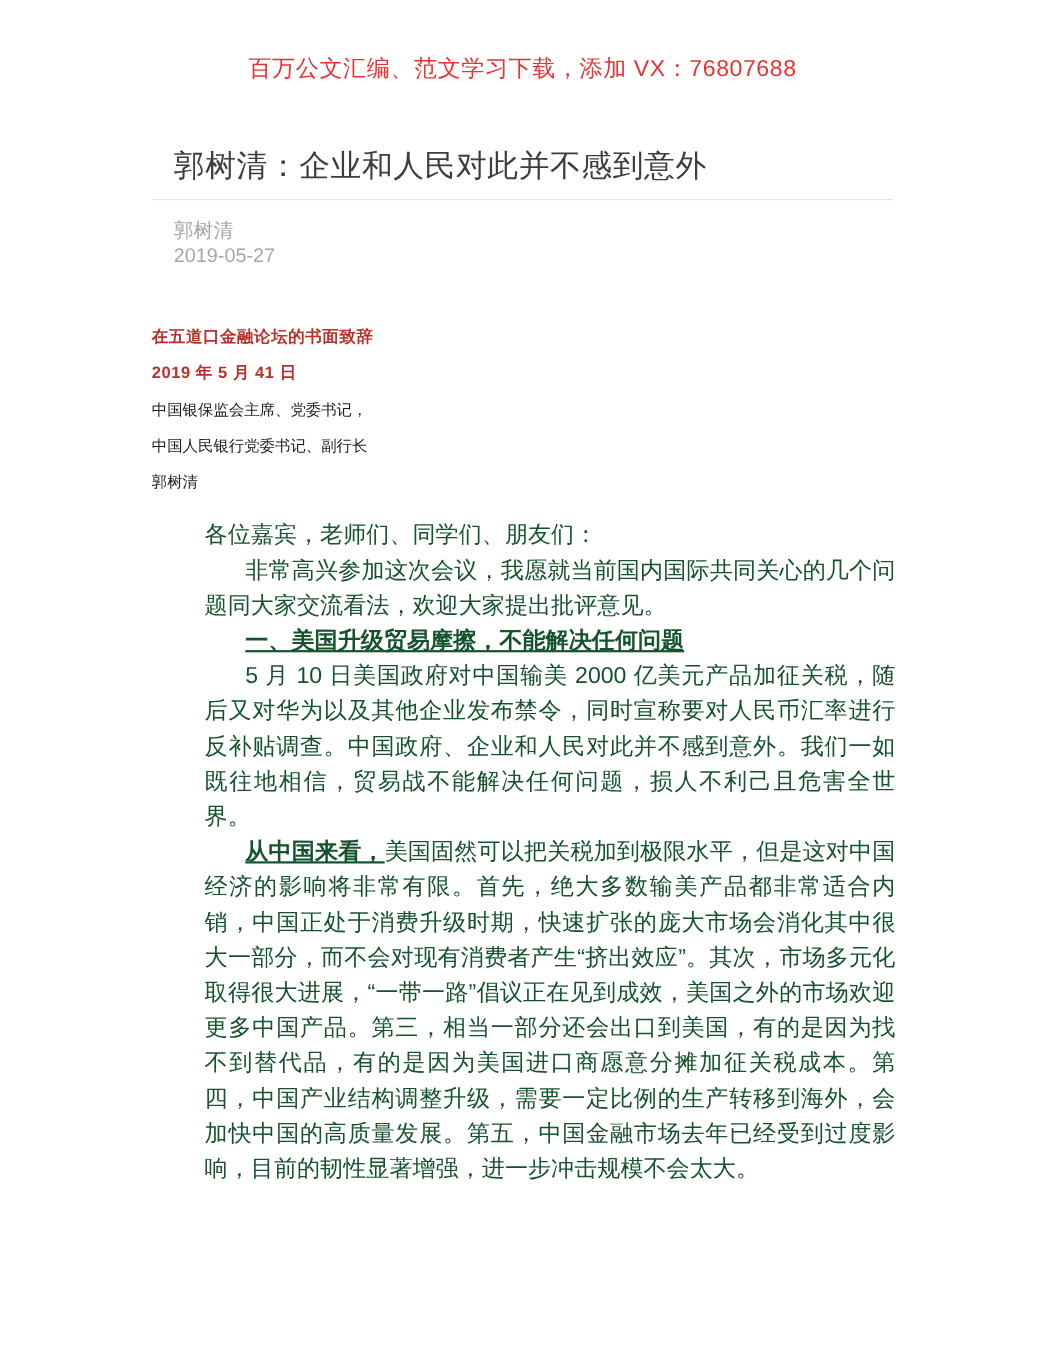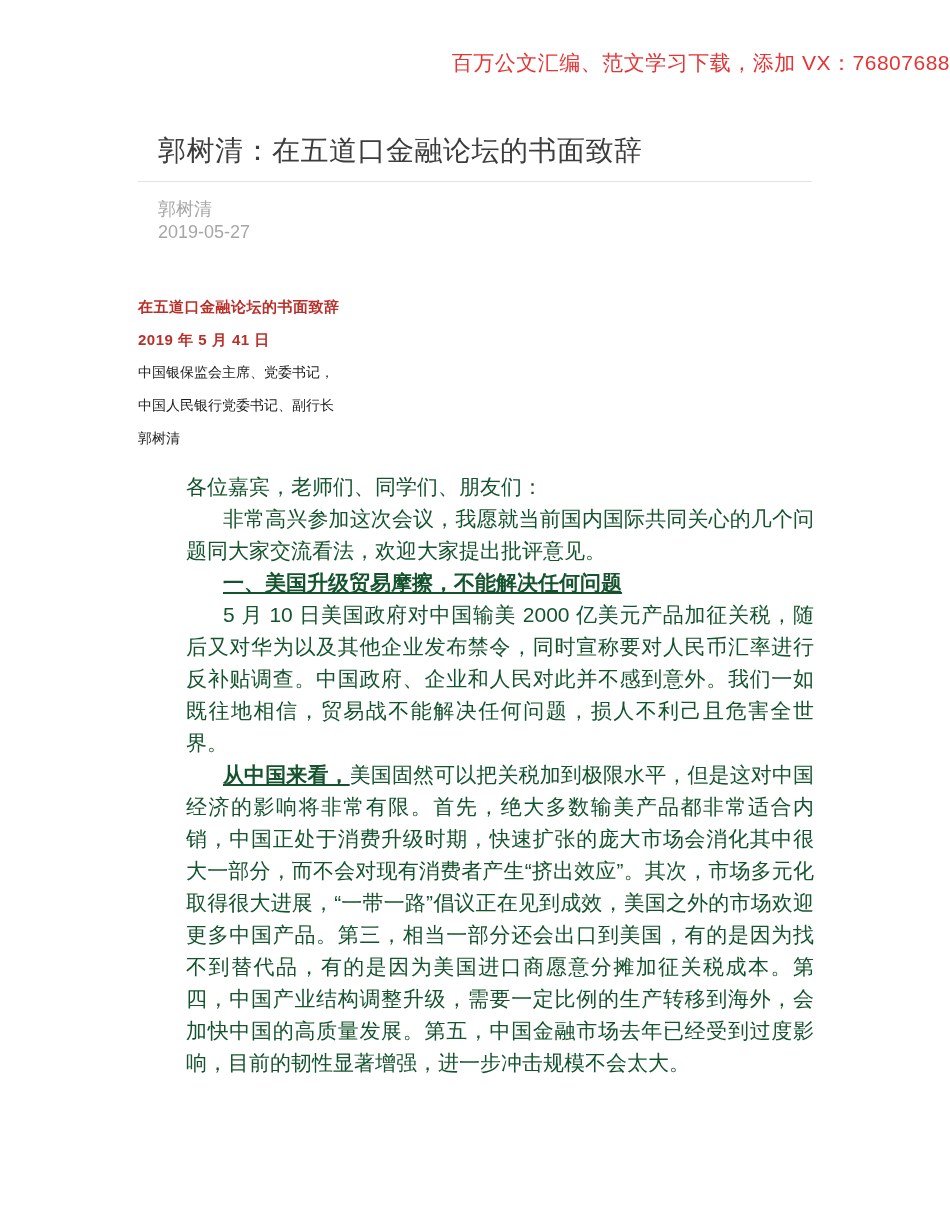--- a/index.html
+++ b/index.html
@@ -5,21 +5,21 @@
   html, body { margin:0; padding:0; }
   body {
     width:950px; height:1230px;
     background:#ffffff;
     font-family:"Liberation Sans","DejaVu Sans",sans-serif;
     color:#161616;
     overflow:hidden;
   }
   .promo-banner {
     padding-top:50px;
-    text-align:right;
+    text-align:center;
     font-size:21px;
     line-height:26px;
     color:#e63333;
     letter-spacing:0.5px;
   }
   .article {
     width:674px;
     margin:0 auto; 
   }
   .page-title {
@@ -70,21 +70,21 @@
 </style>
 </head>
 <body>
 
 <div class="promo-banner">
   <span>百万公文汇编、范文学习下载，添加 VX：76807688</span>
 </div>
 
 <div class="article">
 
-  <h1 class="page-title">郭树清：在五道口金融论坛的书面致辞</h1>
+  <h1 class="page-title">郭树清：企业和人民对此并不感到意外</h1>
 
   <hr class="title-divider">
 
   <div class="byline">
     <div>郭树清</div>
     <div>2019-05-27</div>
   </div>
 
   <div class="speech-header">
     <div class="accent">在五道口金融论坛的书面致辞</div>

